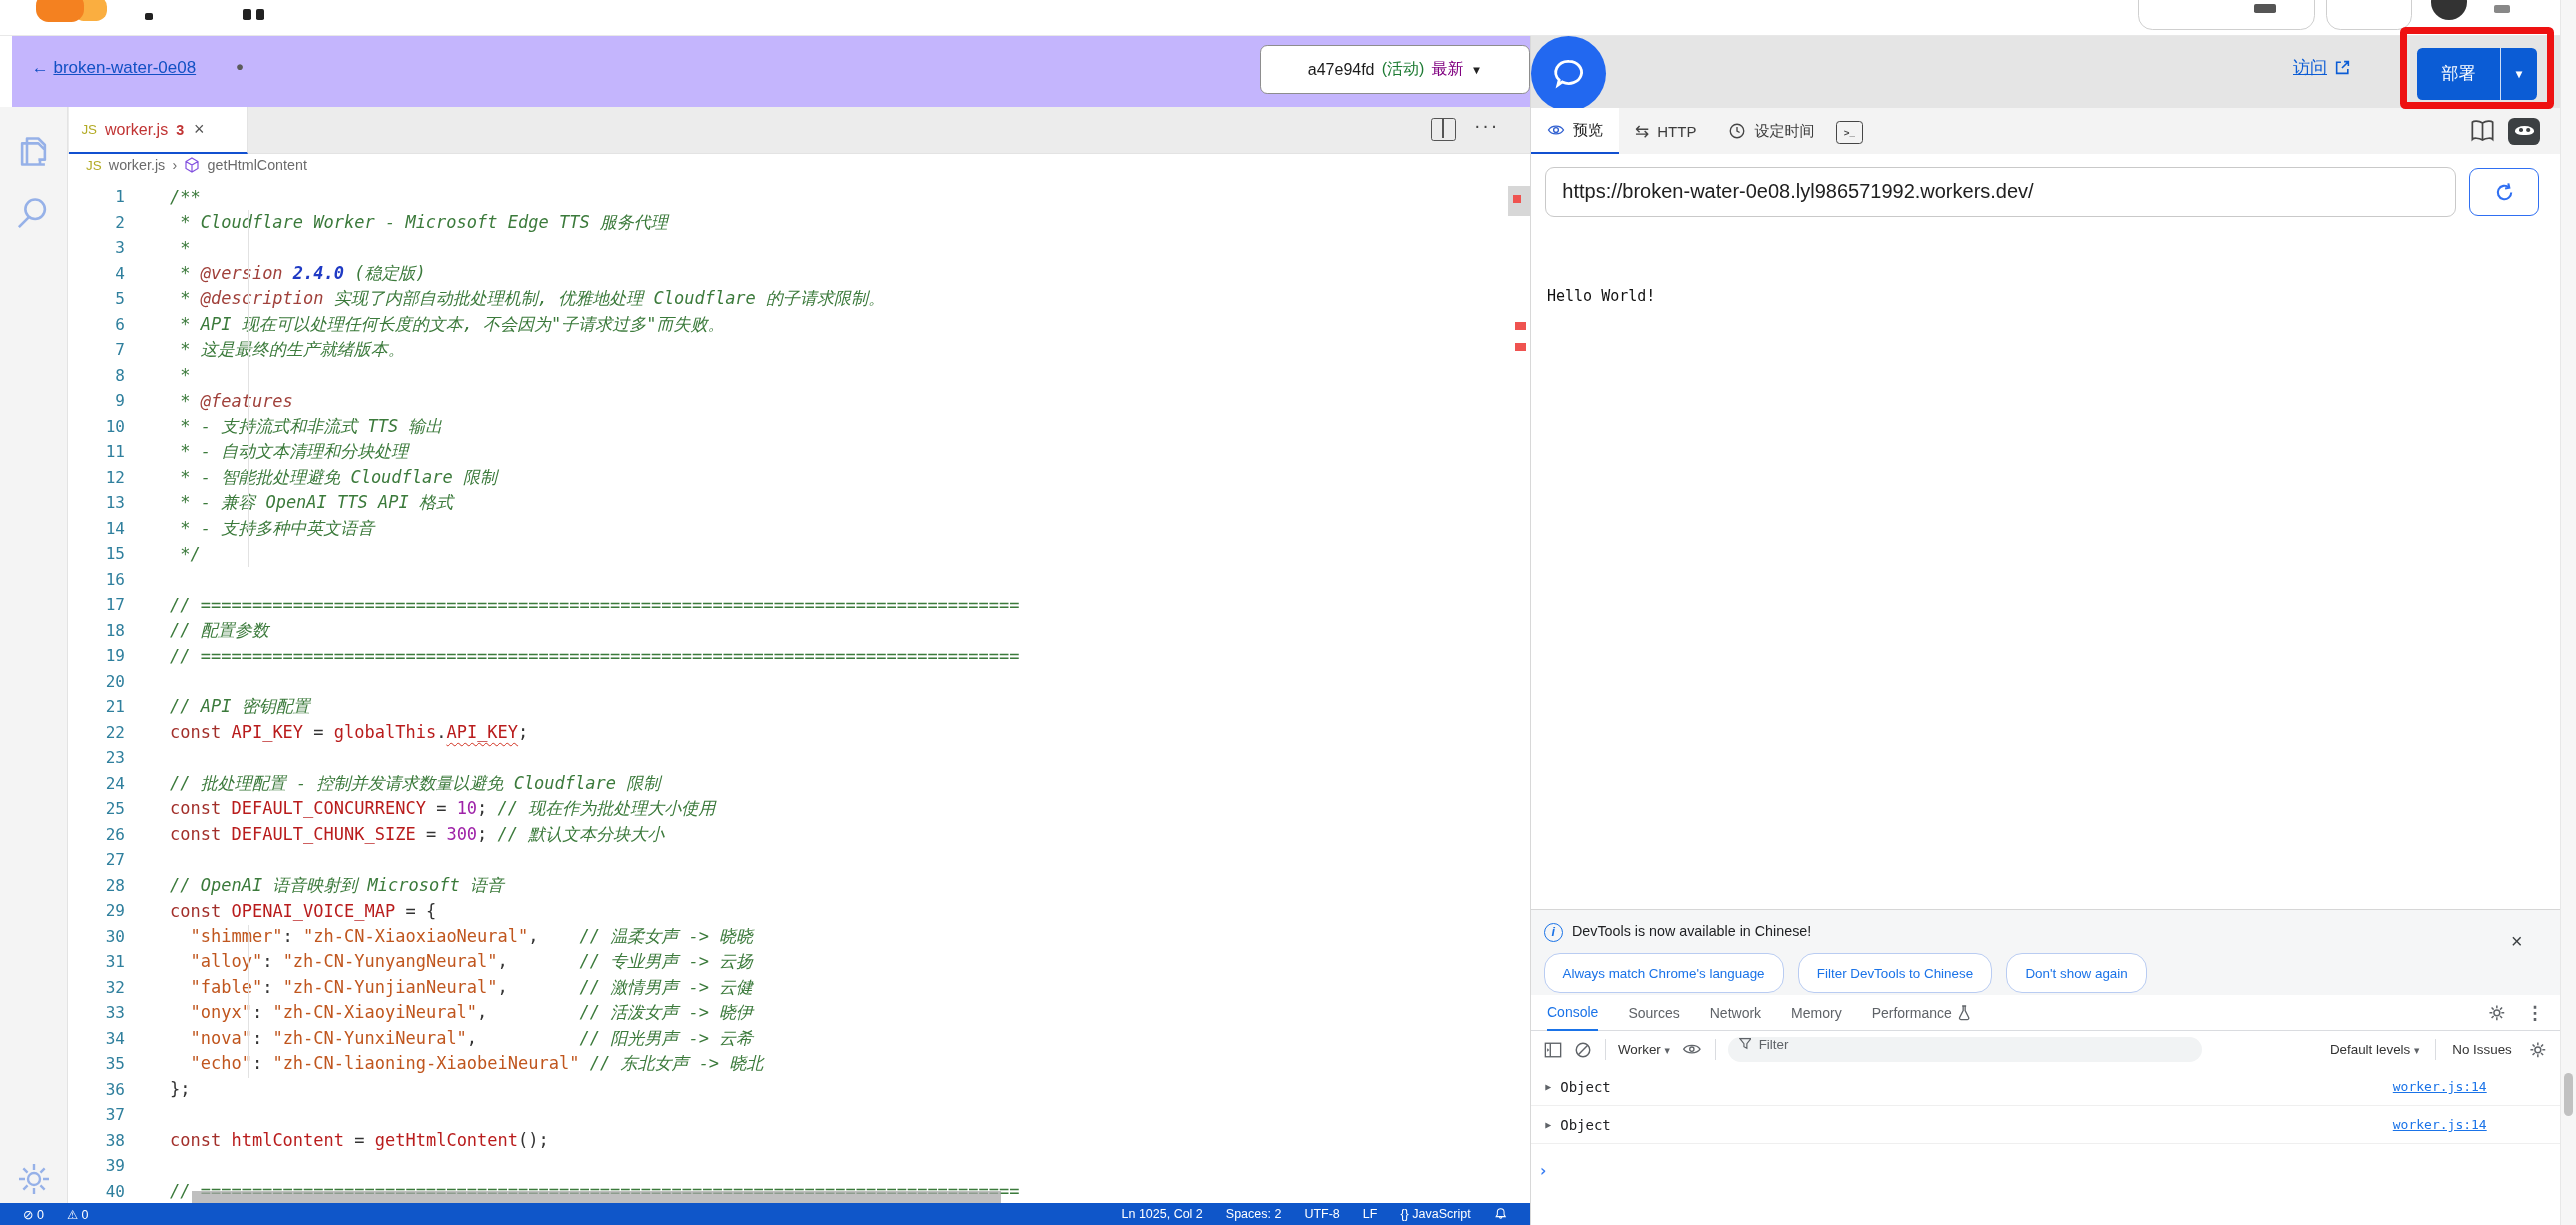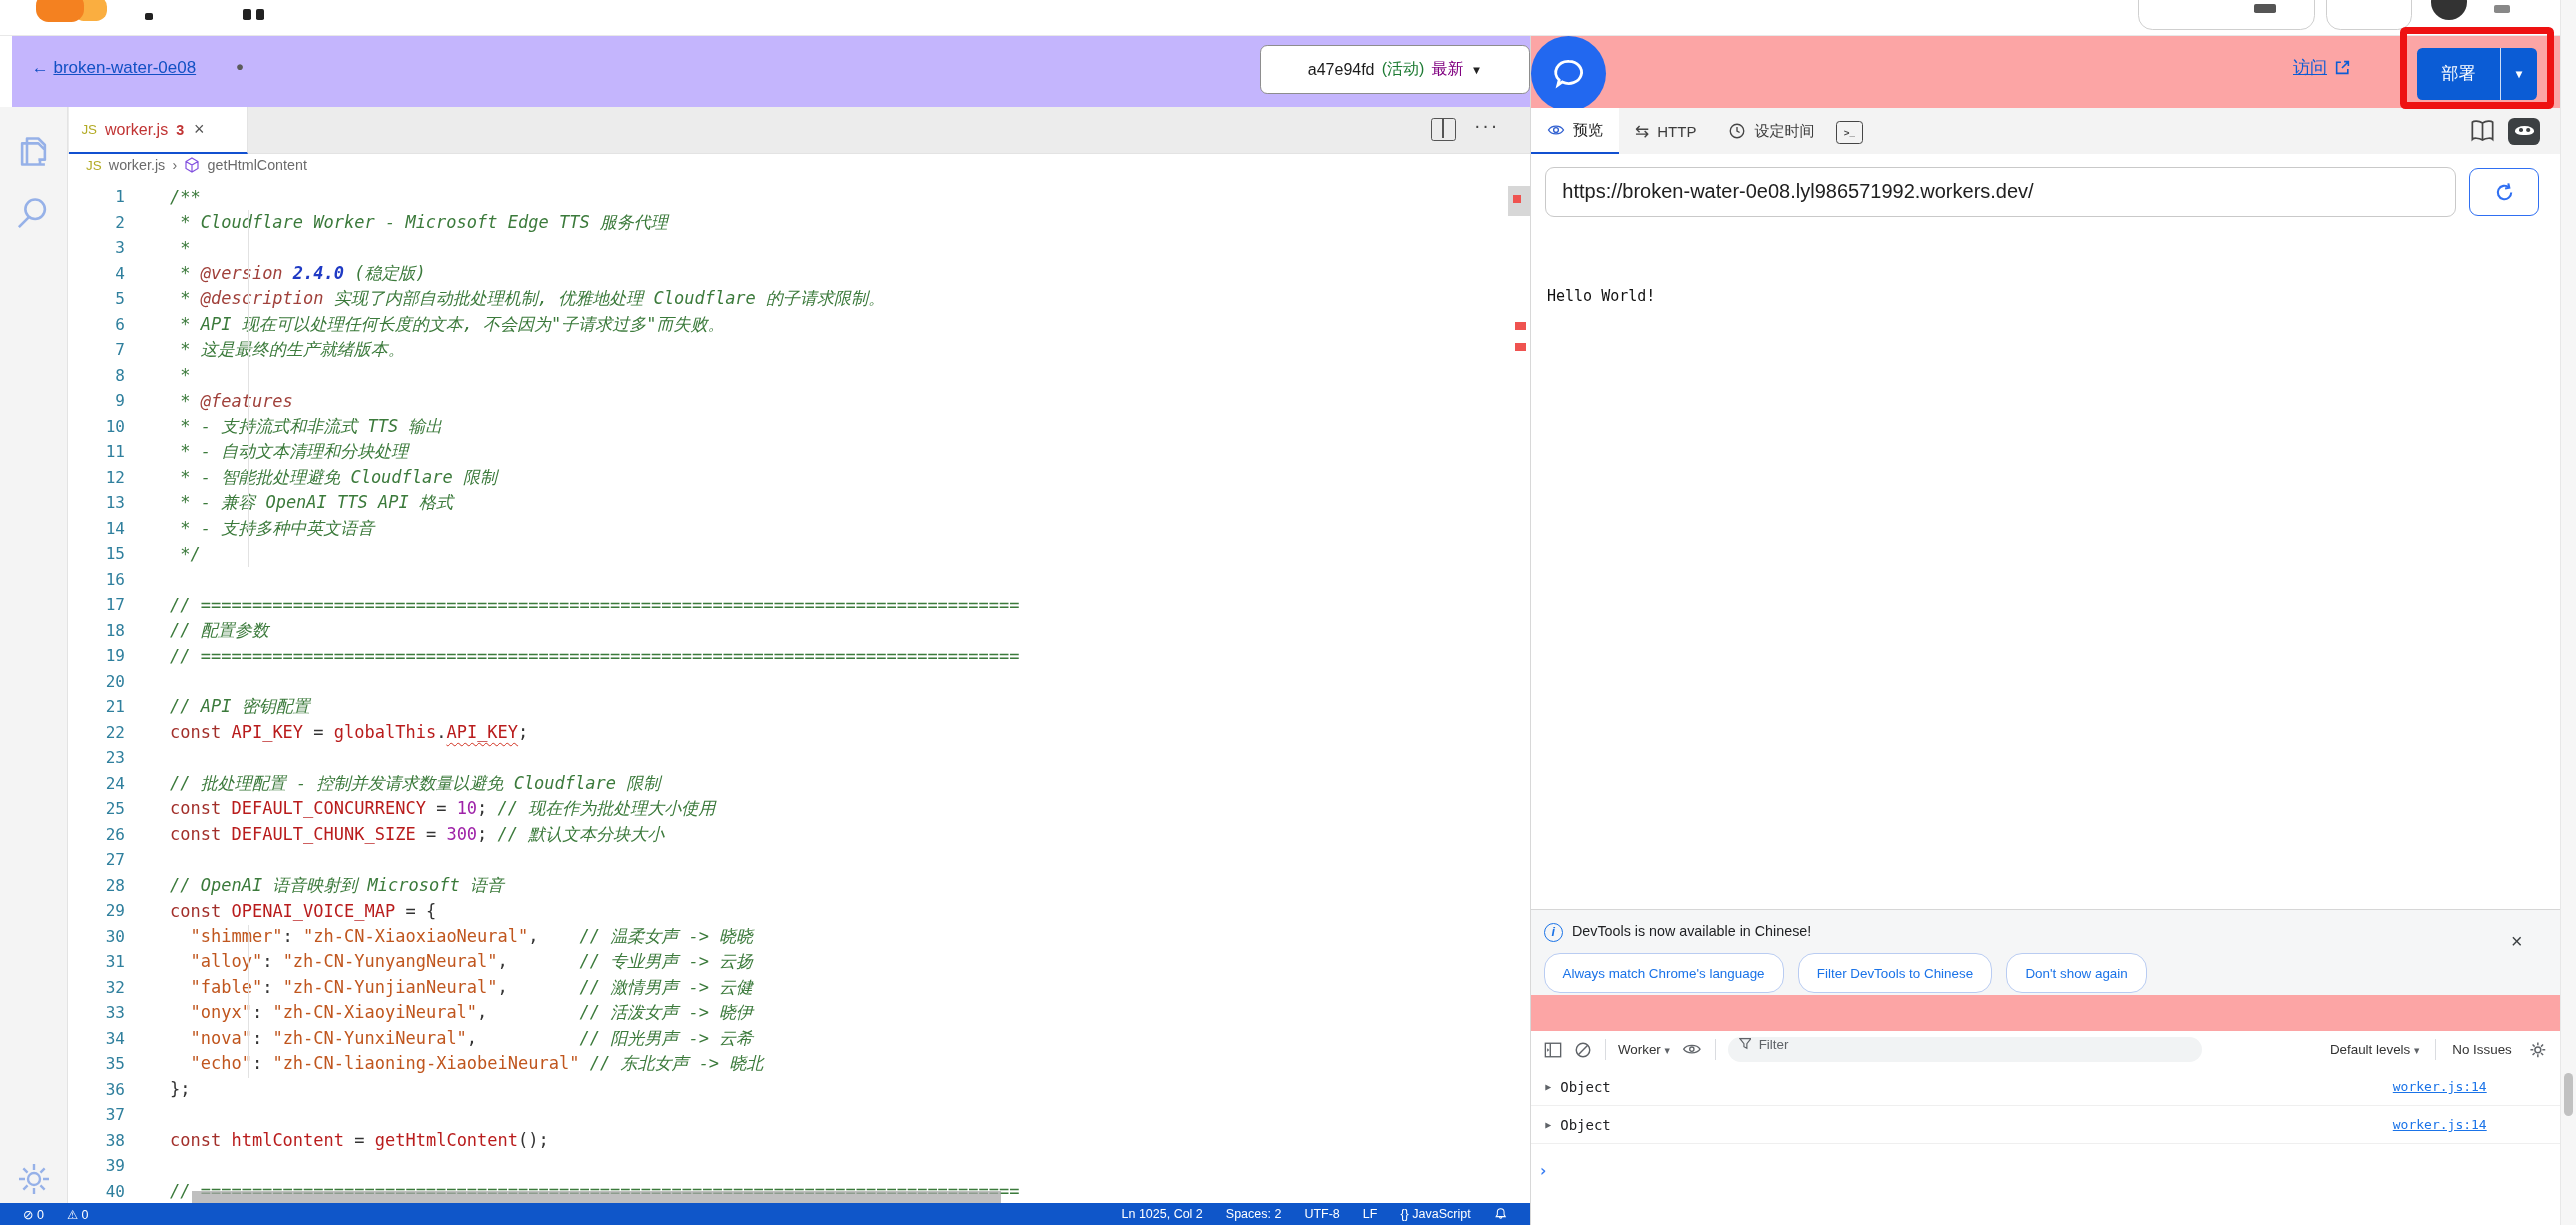--- a/index.html
+++ b/index.html
@@ -77,21 +77,21 @@
   .err-mark { width:10.7px; height:8px; background:#ef5350; }
 
   
   #statusbar { left:0; top:1203px; width:1530px; height:22.4px; background:#0f56c9; color:#fff;
     display:flex; align-items:center; justify-content:space-between; padding:0 23px;
     font-size:12.5px; overflow:hidden; }
   #statusbar .grp { display:flex; gap:23px; align-items:center; }
 
   
   #divider { left:1530px; top:36px; width:0.9px; height:1190px; background:#d8d8d8; }
-  #right-panel { left:1531px; top:36px; width:1029px; height:1190px; background:#fca5a5; }
+  #right-panel { left:1531px; top:36px; width:1029px; height:1190px; background:#e5e5e5; }
   #visit-link { left:762px; top:19.7px; font-size:17px; color:#0b5cd5; display:flex; gap:7.2px;
     align-items:center; cursor:pointer; }
   #visit-link .lbl { text-decoration:underline; }
   #deploy-annotation { left:869px; top:-9px; width:154px; height:82px; border:7.2px solid #ee1111;
     border-radius:5.4px; z-index:5; }
   #deploy-btn { left:886px; top:11.6px; width:120px; height:52px; background:#0b5cd5; border-radius:5.4px;
     display:flex; z-index:6; cursor:pointer; }
   #deploy-btn .main { width:84px; display:flex; align-items:center; justify-content:center;
     color:#fff; font-size:17px; border-right:0.9px solid rgba(255,255,255,.8); }
   #deploy-btn .dd { flex:1; display:flex; align-items:center; justify-content:center; color:#fff; font-size:11.6px; }
@@ -370,20 +370,39 @@
       <div id="info-icon" class="abs">i</div>
       <div id="banner-text" class="abs">DevTools is now available in Chinese!</div>
       <div id="banner-close" class="abs">×</div>
       <div class="pill-row abs">
         <div class="pill">Always match Chrome's language</div>
         <div class="pill">Filter DevTools to Chinese</div>
         <div class="pill">Don't show again</div>
       </div>
     </div>
 
+    <div id="dt-tabs" class="abs">
+      <div class="dt-tab active">Console</div>
+      <div class="dt-tab">Sources</div>
+      <div class="dt-tab">Network</div>
+      <div class="dt-tab">Memory</div>
+      <div class="dt-tab">
+        <span>Performance</span>
+        <svg width="14.3" height="16" viewBox="0 0 14 16">
+          <path d="M5 1 h4 M6 1 v4.5 L2.5 12.5 a1.6 1.6 0 0 0 1.5 2.2 h6 a1.6 1.6 0 0 0 1.5 -2.2 L8 5.5 V1" fill="none" stroke="#5f6368" stroke-width="1.3"></path>
+        </svg>
+      </div>
+      <div class="right">
+        <svg width="19.7" height="19.7" viewBox="0 0 24 24" class="ico-g">
+          <circle cx="12" cy="12" r="3.6"></circle>
+            <path d="M12 3v3.5 M12 17.5V21 M3 12h3.5 M17.5 12H21 M5.6 5.6l2.5 2.5 M15.9 15.9l2.5 2.5 M18.4 5.6l-2.5 2.5 M8.1 15.9l-2.5 2.5"></path>
+        </svg>
+        <span style="font-size:18px;font-weight:bold;">⋮</span>
+      </div>
+    </div>
 
     <div id="dt-toolbar" class="abs">
       <svg width="18" height="18" viewBox="0 0 20 20">
         <rect x="1.5" y="2.5" width="17" height="15" fill="none" stroke="#5f6368" stroke-width="1.5"></rect>
         <line x1="7" y1="2.5" x2="7" y2="17.5" stroke="#5f6368" stroke-width="1.5"></line>
         <path d="M3.5 8 L5.8 10 L3.5 12 Z" fill="#5f6368"></path>
       </svg>
       <svg width="18" height="18" viewBox="0 0 20 20">
         <circle cx="10" cy="10" r="7.5" fill="none" stroke="#5f6368" stroke-width="1.6"></circle>
         <line x1="4.8" y1="15.2" x2="15.2" y2="4.8" stroke="#5f6368" stroke-width="1.6"></line>

